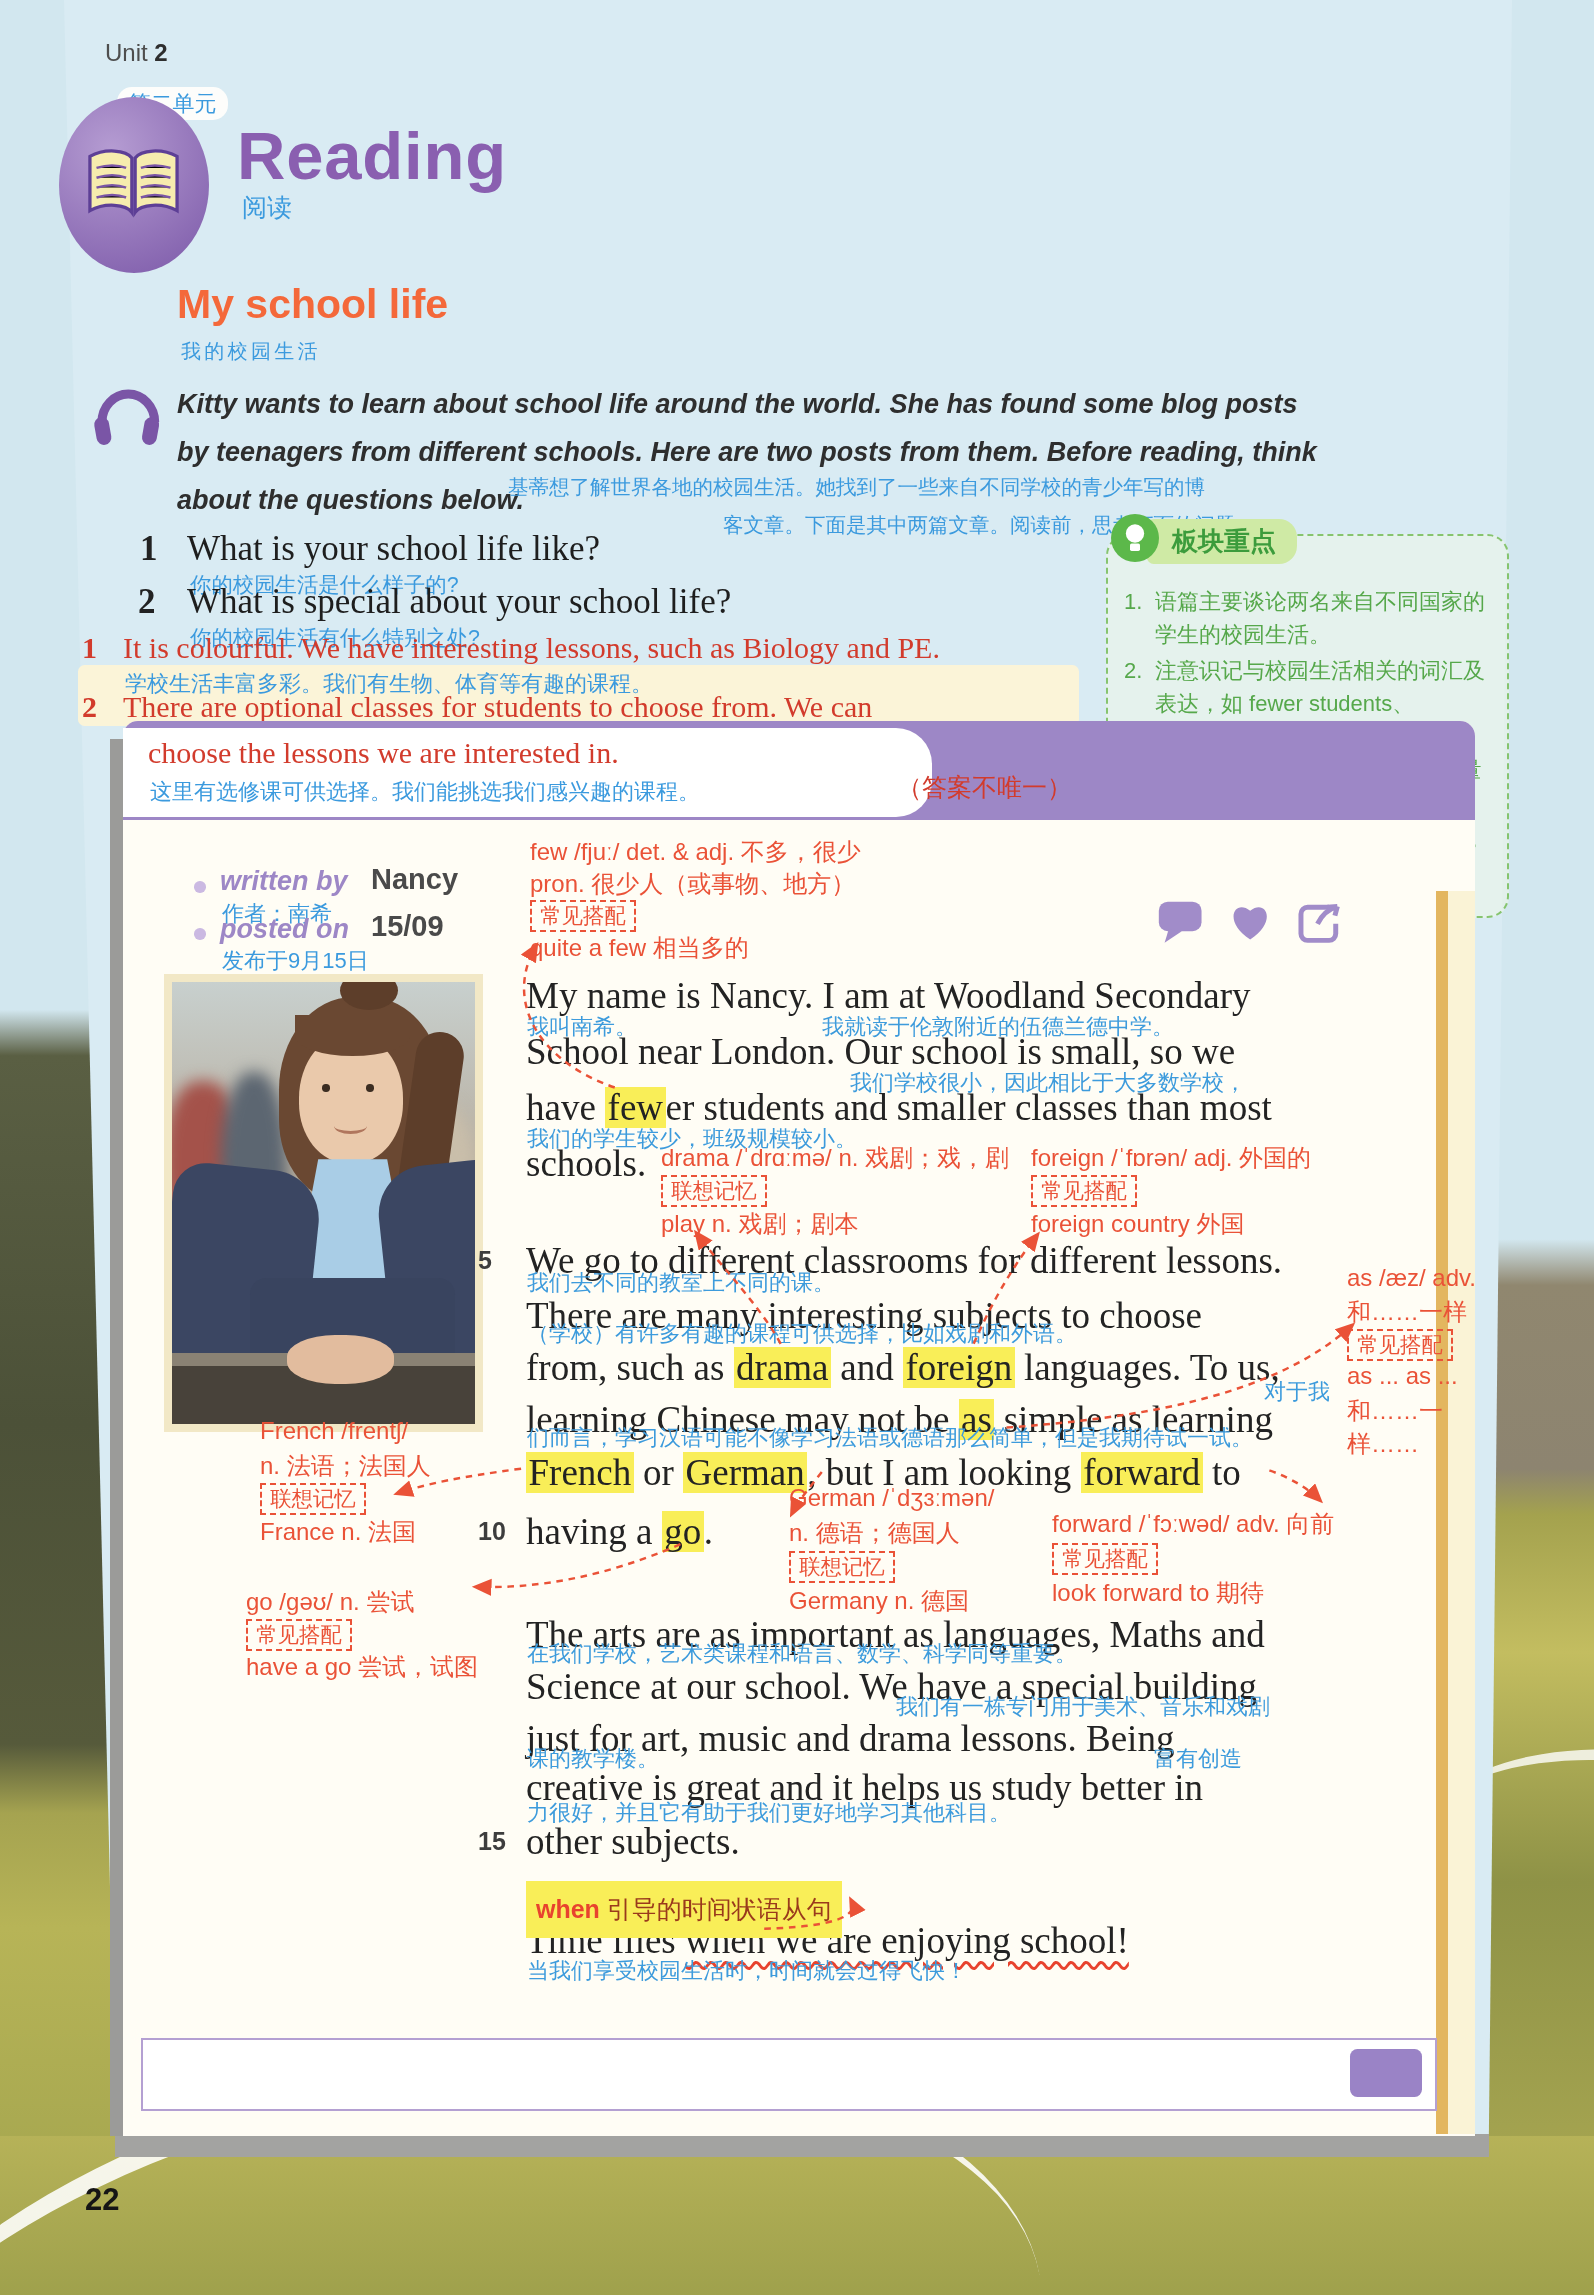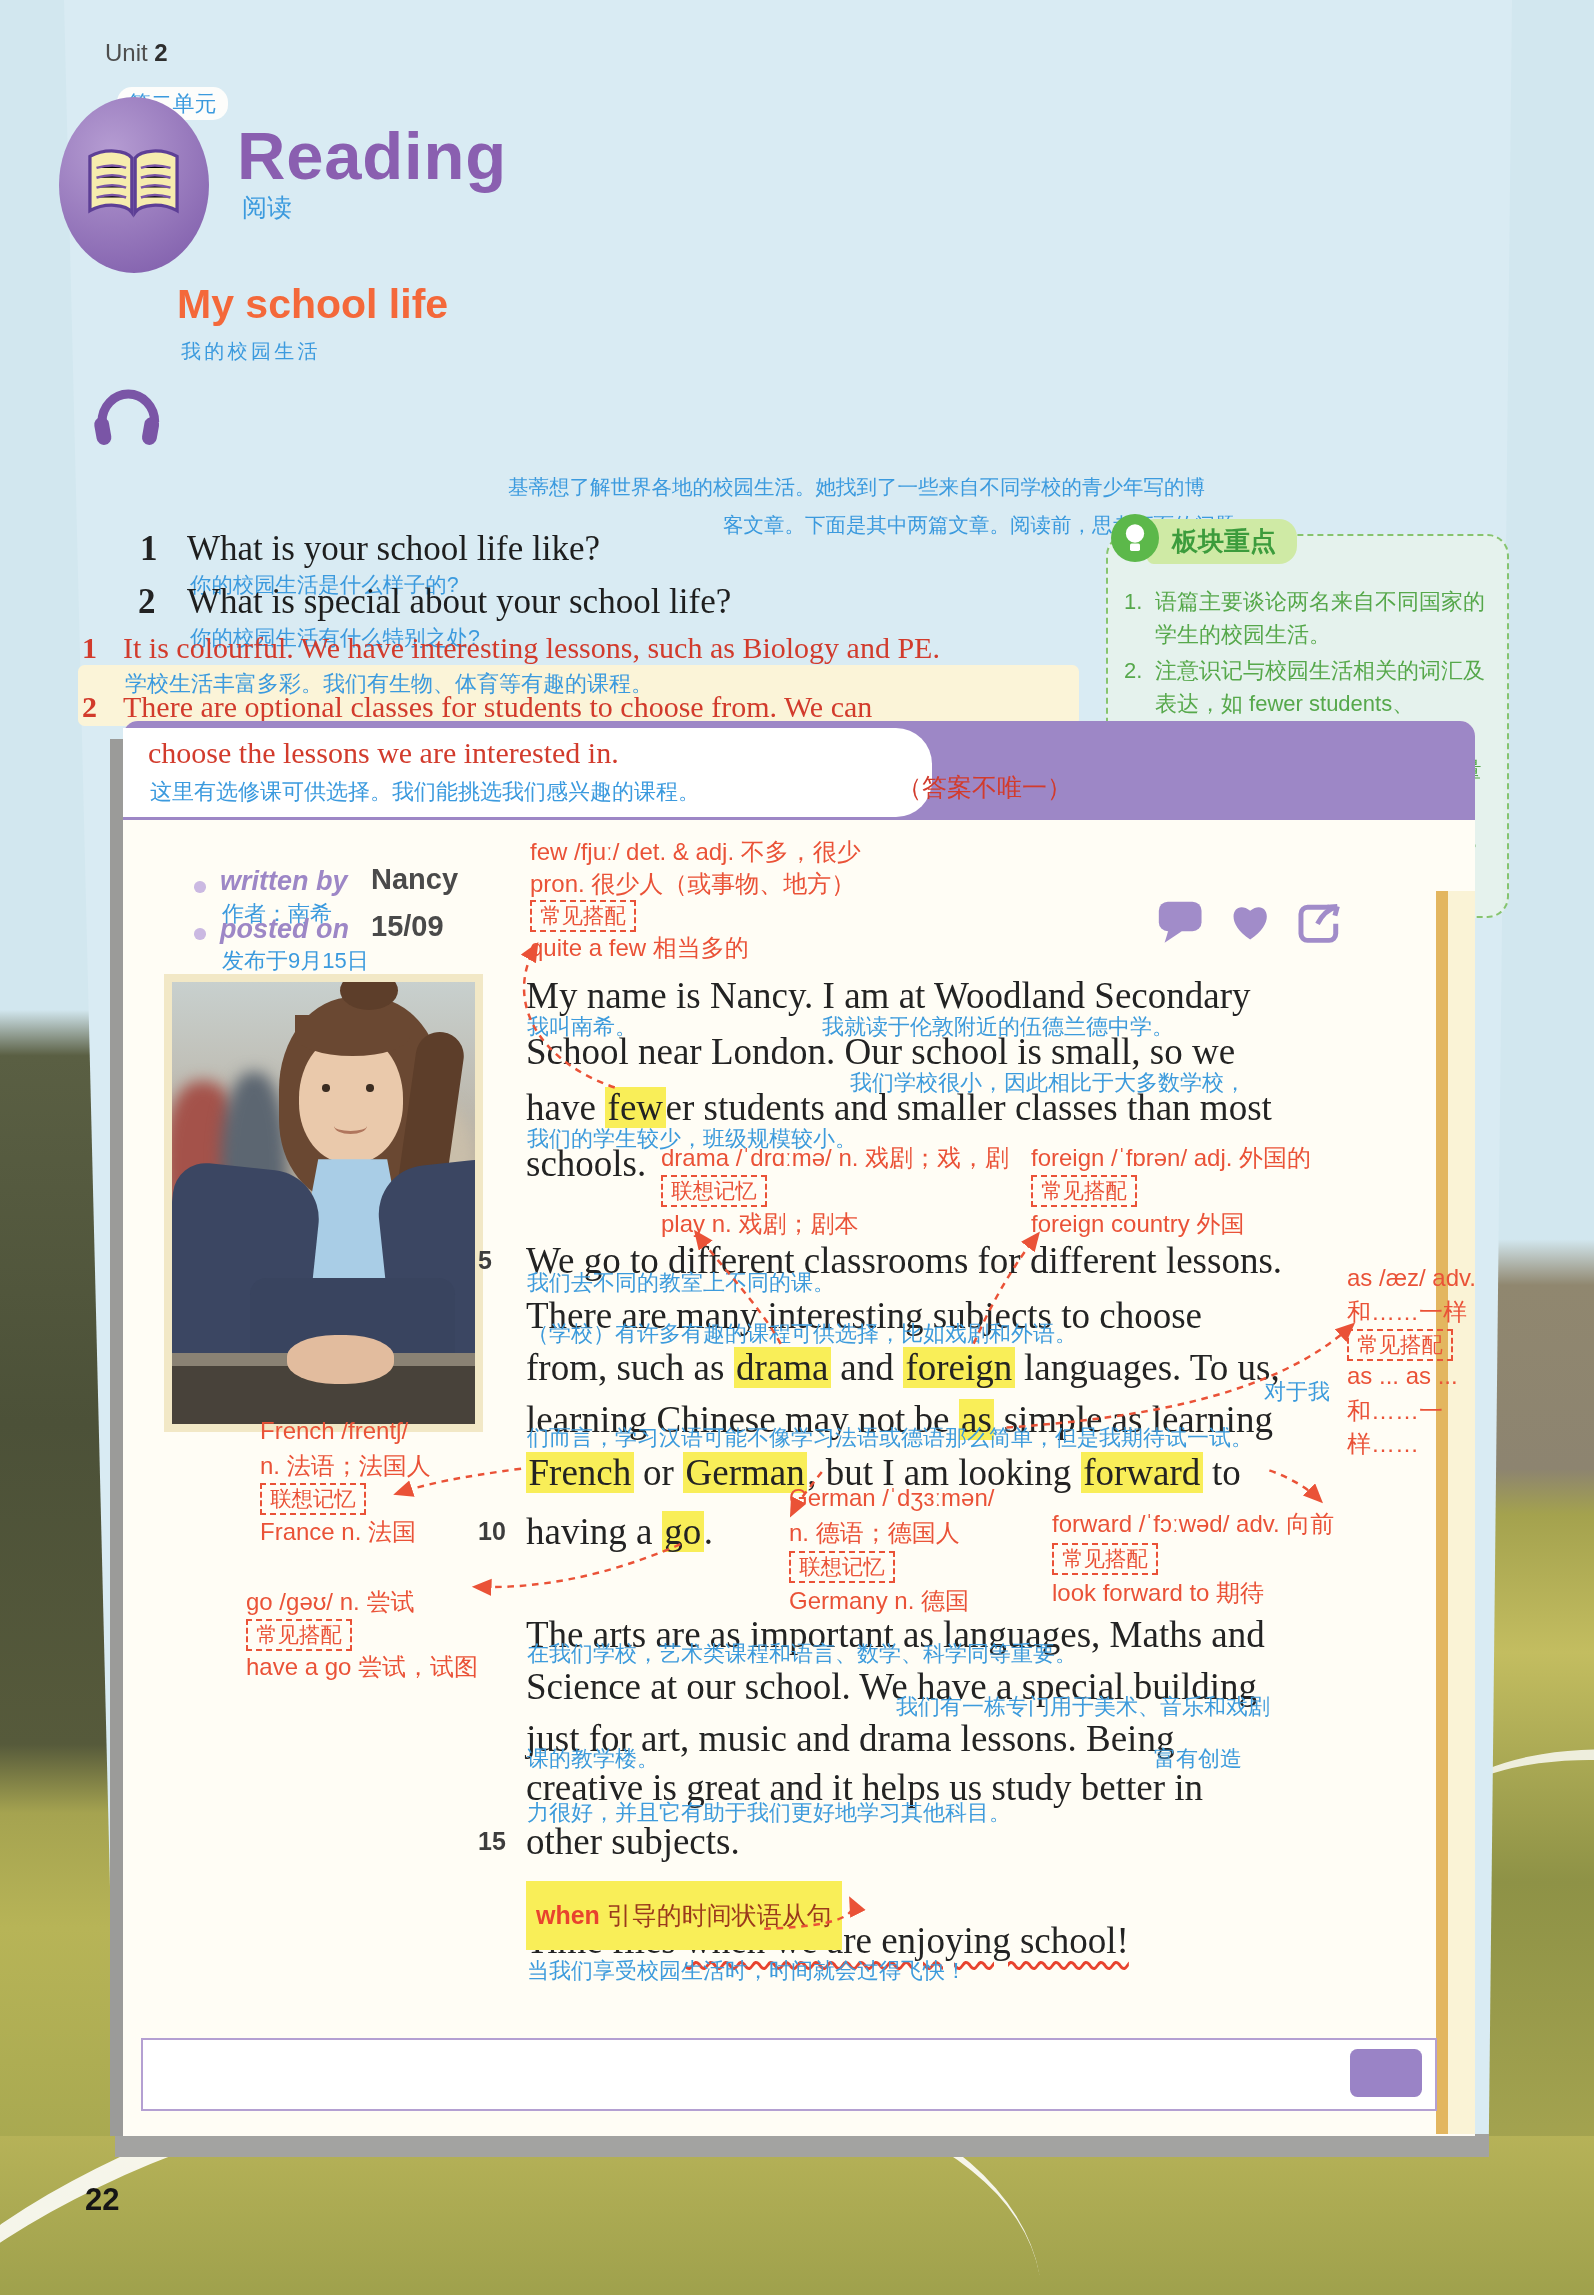--- a/index.html
+++ b/index.html
@@ -92,21 +92,21 @@
     font-size:25px;font-weight:600;color:#3d3d3d;}
   .hl{background:#f9ee58;padding:0 2.5px;}
   .wavy{text-decoration:underline wavy #e8432e;text-decoration-thickness:2.5px;text-underline-offset:8.2px;}
   .trans{font-size:22px;color:#3d9bdc;white-space:nowrap;}
 
   
   .ann-line{position:absolute;color:#ea5237;font-size:24px;white-space:nowrap;}
   .ann-box{display:inline-block;border:2.5px dashed #ea5237;padding:1.6px 8.2px;font-size:21.4px;line-height:25px;}
 
   
-  .when-note{left:526px;top:1881px;background:#f9ee58;padding:18px 10px;font-size:25px;white-space:nowrap;}
+  .when-note{left:526px;top:1881px;background:#f9ee58;padding:12px 10px;font-size:25px;white-space:nowrap;}
   .when-en{color:#e8432e;font-weight:700;}
   .when-zh{color:#9a3a1c;}
 
   
   .comment-bar{left:141px;top:2038px;width:1292px;height:69px;background:#ffffff;
     border:2.5px solid #b4a0d2;}
   .send-btn{position:absolute;right:13px;top:9px;width:72px;height:48px;background:#9a83c6;
     border-radius:7.4px;border:none;cursor:pointer;}
 
   .page-num{left:85px;top:2182px;font-size:31px;font-weight:800;color:#151515;}
@@ -145,20 +145,25 @@
 
   <div class="abs lesson-title nowrap">My school life</div>
   <div class="abs lesson-title-zh nowrap">我的校园生活</div>
 
   <svg class="abs" style="left:92px;top:371px" width="71" height="79" viewBox="0 0 86 96">
     <path d="M12 62 A32 34 0 0 1 76 62" stroke="#7a55a6" stroke-width="11" fill="none"></path>
     <rect x="4" y="56" width="18" height="34" rx="9" fill="#7a55a6" transform="rotate(-10 13 73)"></rect>
     <rect x="62" y="56" width="18" height="34" rx="9" fill="#7a55a6" transform="rotate(10 71 73)"></rect>
   </svg>
 
+  <div class="abs intro">
+    <div>Kitty wants to learn about school life around the world. She has found some blog posts</div>
+    <div>by teenagers from different schools. Here are two posts from them. Before reading, think</div>
+    <div>about the questions below.</div>
+  </div>
   <div class="abs intro-zh1 nowrap">基蒂想了解世界各地的校园生活。她找到了一些来自不同学校的青少年写的博</div>
   <div class="abs intro-zh2 nowrap">客文章。下面是其中两篇文章。阅读前，思考下面的问题。</div>
 
   <div class="abs qnum serif" style="left:140px;top:529px">1</div>
   <div class="abs qtext serif nowrap" style="left:187px;top:529px">What is your school life like?</div>
   <div class="abs qzh nowrap" style="left:190px;top:570px">你的校园生活是什么样子的?</div>
   <div class="abs qnum serif" style="left:138px;top:582px">2</div>
   <div class="abs qtext serif nowrap" style="left:187px;top:582px">What is special about your school life?</div>
   <div class="abs qzh nowrap" style="left:190px;top:623px">你的校园生活有什么特别之处?</div>
 

